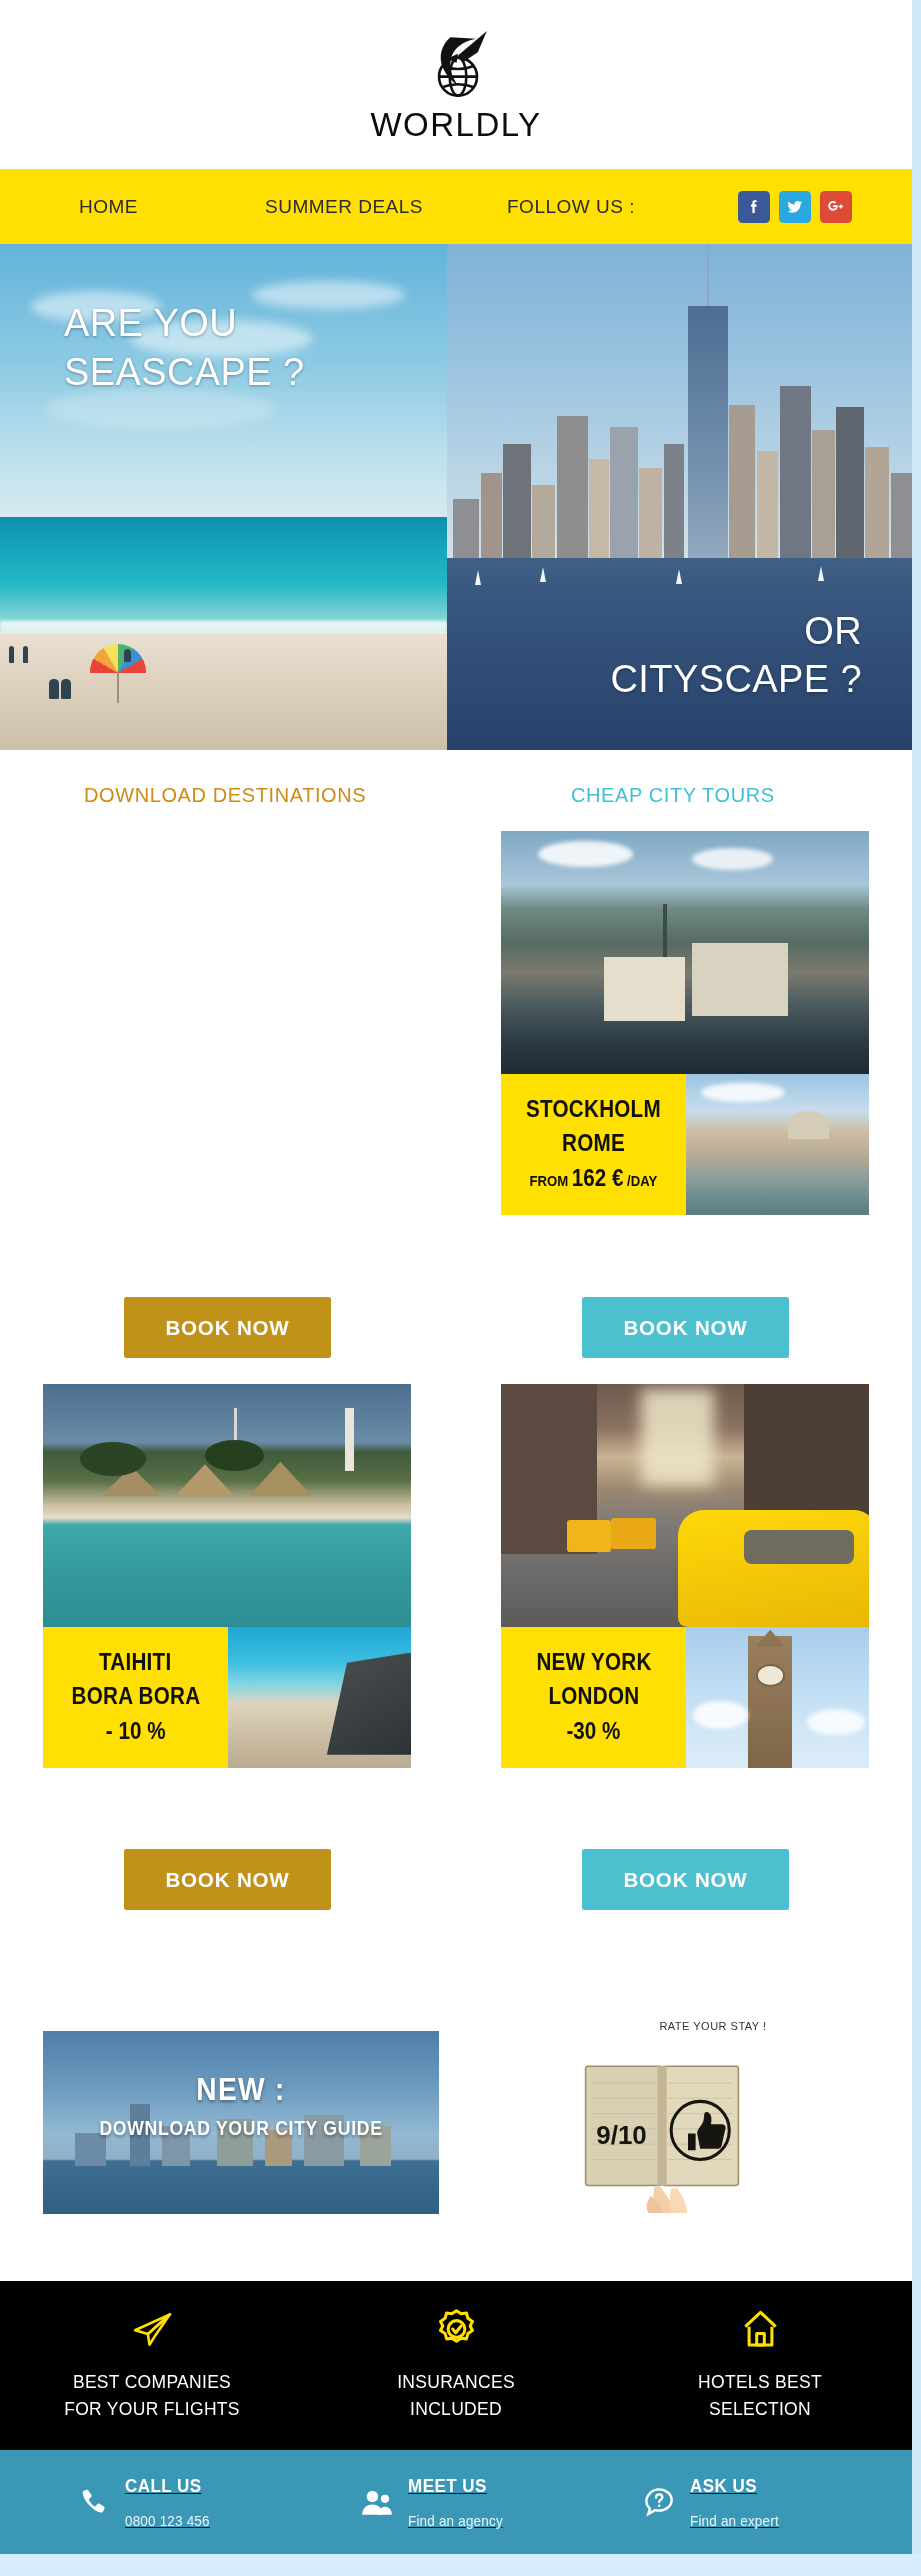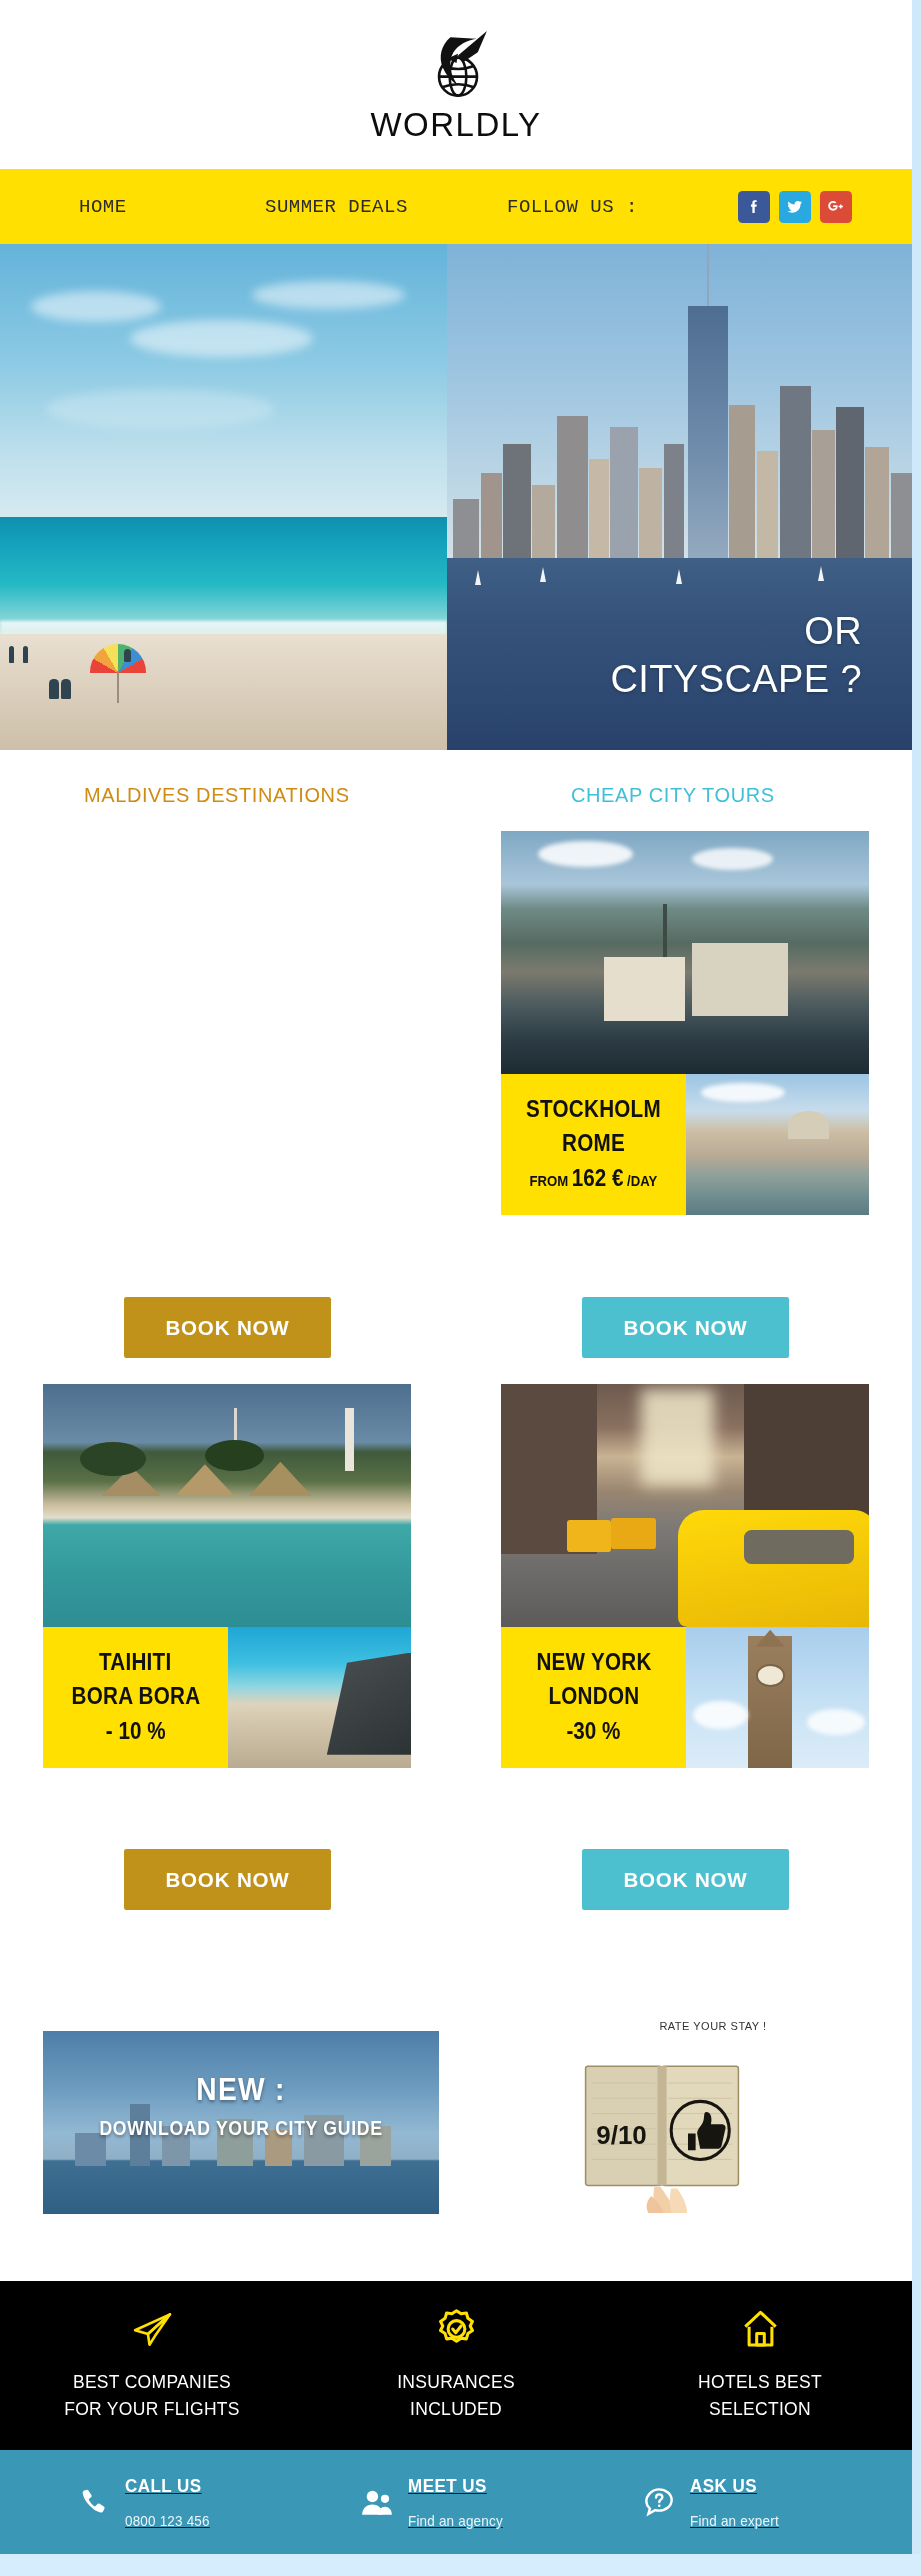--- a/index.html
+++ b/index.html
@@ -66,21 +66,20 @@
     display: flex;
     align-items: center;
     position: relative;
   }
   .nav-link {
     font-size: 19px;
     letter-spacing: 0.5px;
     color: #2c2c2c;
     text-decoration: none;
     white-space: nowrap;
-    font-family: Liberation Mono, monospace;
   }
   .nav-home   { position:absolute; left: 79px; }
   .nav-deals  { position:absolute; left: 265px; }
   .nav-follow { position:absolute; left: 507px; }
 
   .socials { position:absolute; left: 738px; display:flex; gap: 9.2px; }
   .soc {
     width: 32px; height: 32px;
     border-radius: 4.6px;
     display: flex; align-items: center; justify-content: center;
@@ -391,20 +390,22 @@
         <div class="beach-sea"></div>
         <div class="beach-foam"></div>
         <div class="beach-sand"></div>
         <div class="umbrella"></div>
         <div class="umbrella-pole"></div>
         <div class="beach-person" style="left:49px;  top:86%; width:10px; height:20px;"></div>
         <div class="beach-person" style="left:61px;  top:86%; width:10px; height:20px;"></div>
         <div class="beach-person" style="left:124px; top:80%; width:6.9px;  height:13px;"></div>
         <div class="beach-person" style="left:9.2px;  top:79.5%; width:5.3px; height:17px;"></div>
         <div class="beach-person" style="left:23px;  top:79.5%; width:5.3px; height:17px;"></div>
+        <div class="hero-text hero-text-left">ARE YOU
+SEASCAPE ?</div>
       </div>
 
       <div class="hero-half hero-right">
         <div class="city-sky"></div>
 
         <div class="bldg" style="left:6.1px;   width:26px; height:59px;  background:#8d8f93;"></div>
         <div class="bldg" style="left:34px;  width:21.4px; height:85px; background:#a0948c;"></div>
         <div class="bldg" style="left:56px;  width:27.5px; height:114px; background:#6e737a;"></div>
         <div class="bldg" style="left:85px; width:23px; height:73px;  background:#b3a99c;"></div>
         <div class="bldg" style="left:110px; width:30.5px; height:142px; background:#8f8d8e;"></div>
@@ -425,21 +426,21 @@
         <div class="city-water"></div>
         <div class="sailboat" style="left:27.5px;  top:64.5%;"></div>
         <div class="sailboat" style="left:93px; top:63.8%;"></div>
         <div class="sailboat" style="left:229px; top:64.2%;"></div>
         <div class="sailboat" style="left:371px; top:63.6%;"></div>
         <div class="hero-text hero-text-right">OR
 CITYSCAPE ?</div>
       </div>
     </div>
 
-    <div class="col-head head-sun">MALDIVES DESTINATIONS</div>
+    <div class="col-head head-sun">DOWNLOAD DESTINATIONS</div>
     <div class="col-head head-city">CHEAP CITY TOURS</div>
 
     <button class="book-btn book-sun" style="left:124px; top:1297px;">BOOK NOW</button>
 
     <div class="card" style="left:501px; top:831px;">
       <div class="card-top">
         <div class="ph" style="background:linear-gradient(180deg,#7fa8c4 0%,#a9c6da 22%,#6f8a85 32%,#566b62 46%,#7b7a6e 58%,#4a5a5e 72%,#2c3c44 86%,#1d2a33 100%);"></div>
         <div style="position:absolute;left:10%;top:4%;width:26%;height:11%;background:rgba(255,255,255,.85);border-radius:50%;filter:blur(2.3px);"></div>
         <div style="position:absolute;left:52%;top:7%;width:22%;height:9%;background:rgba(255,255,255,.8);border-radius:50%;filter:blur(2.3px);"></div>
         <div style="position:absolute;left:44%;top:30%;width:3.8px;height:26%;background:#3d4b45;"></div>

